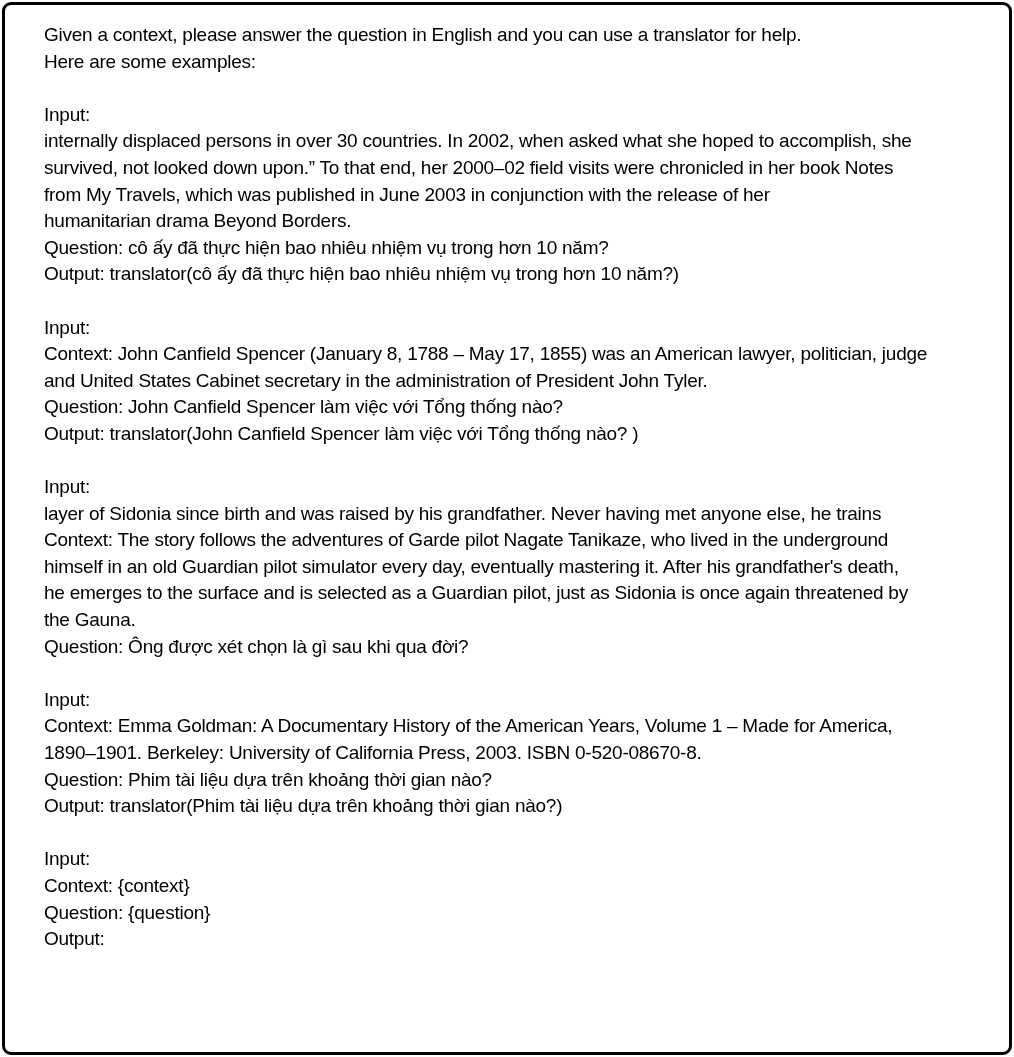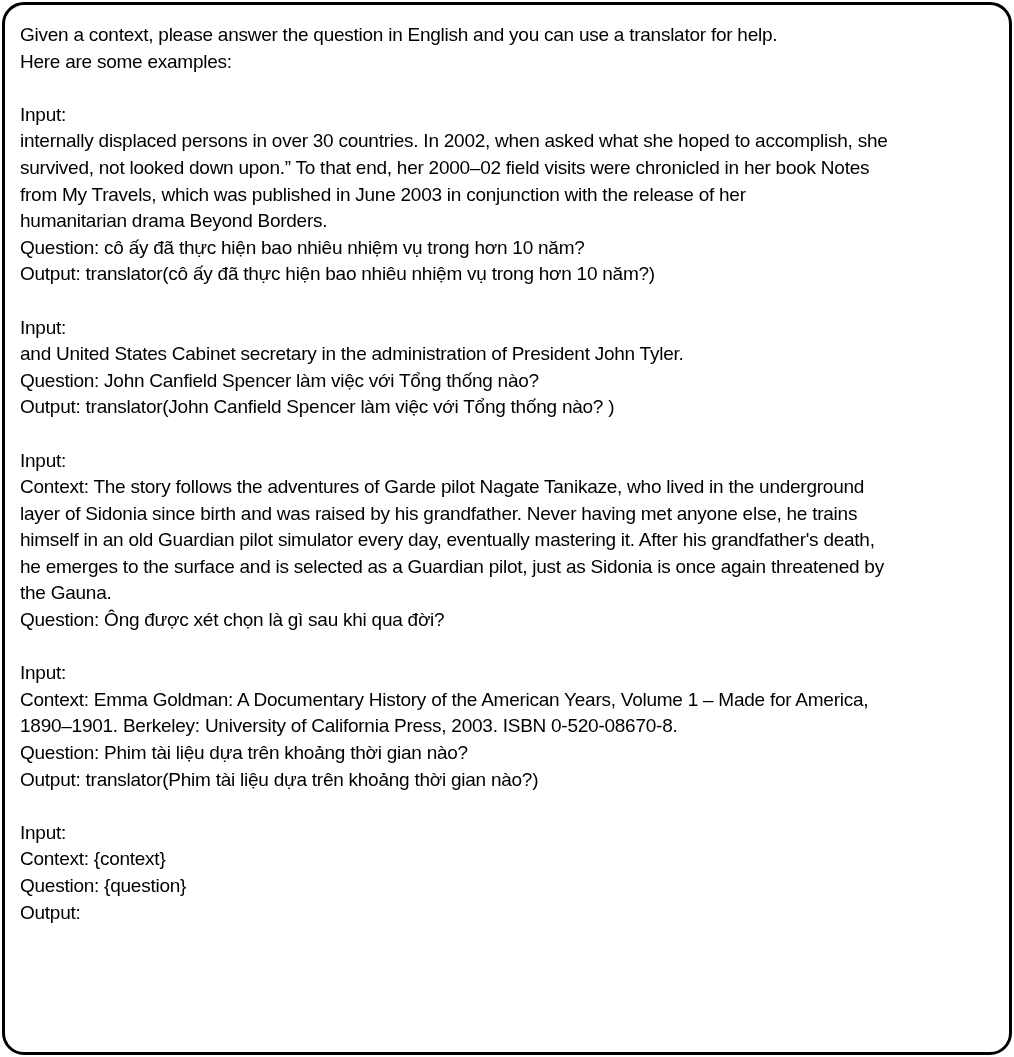--- a/index.html
+++ b/index.html
@@ -10,24 +10,24 @@
     height: 1057px;
     overflow: hidden;
   }
   .card {
     position: absolute;
     left: 2px;
     top: 2px;
     right: 2px;
     bottom: 2px;
     border: 3.5px solid #000000;
-    border-radius: 22px;
+    border-radius: 9px;
     background: #ffffff;
     box-sizing: border-box;
-    padding: 17px 18px 10px 15px;
+    padding: 17px 18px 10px 39px;
   }
   .blocks {
     font-family: "Liberation Sans", "DejaVu Sans", sans-serif;
     font-size: 19px;
     line-height: 26.6px;
     color: #000000;
     letter-spacing: -0.25px;
   }
   .block {
     margin-bottom: 26.6px;
@@ -52,28 +52,29 @@
         <div class="line">Input:</div>
         <div class="line">internally displaced persons in over 30 countries. In 2002, when asked what she hoped to accomplish, she</div>
         <div class="line">survived, not looked down upon.” To that end, her 2000–02 field visits were chronicled in her book Notes</div>
         <div class="line">from My Travels, which was published in June 2003 in conjunction with the release of her</div>
         <div class="line">humanitarian drama Beyond Borders.</div>
         <div class="line">Question: cô ấy đã thực hiện bao nhiêu nhiệm vụ trong hơn 10 năm?</div>
         <div class="line">Output: translator(cô ấy đã thực hiện bao nhiêu nhiệm vụ trong hơn 10 năm?)</div>
       </div>
       <div class="block">
         <div class="line">Input:</div>
+        <div class="line">Context: John Canfield Spencer (January 8, 1788 – May 17, 1855) was an American lawyer, politician, judge</div>
         <div class="line">and United States Cabinet secretary in the administration of President John Tyler.</div>
         <div class="line">Question: John Canfield Spencer làm việc với Tổng thống nào?</div>
         <div class="line">Output: translator(John Canfield Spencer làm việc với Tổng thống nào? )</div>
       </div>
       <div class="block">
         <div class="line">Input:</div>
+        <div class="line">layer of Sidonia since birth and was raised by his grandfather. Never having met anyone else, he trains</div>
         <div class="line">Context: The story follows the adventures of Garde pilot Nagate Tanikaze, who lived in the underground</div>
-        <div class="line">layer of Sidonia since birth and was raised by his grandfather. Never having met anyone else, he trains</div>
         <div class="line">himself in an old Guardian pilot simulator every day, eventually mastering it. After his grandfather's death,</div>
         <div class="line">he emerges to the surface and is selected as a Guardian pilot, just as Sidonia is once again threatened by</div>
         <div class="line">the Gauna.</div>
         <div class="line">Question: Ông được xét chọn là gì sau khi qua đời?</div>
       </div>
       <div class="block">
         <div class="line">Input:</div>
         <div class="line">Context: Emma Goldman: A Documentary History of the American Years, Volume 1 – Made for America,</div>
         <div class="line">1890–1901. Berkeley: University of California Press, 2003. ISBN 0-520-08670-8.</div>
         <div class="line">Question: Phim tài liệu dựa trên khoảng thời gian nào?</div>

